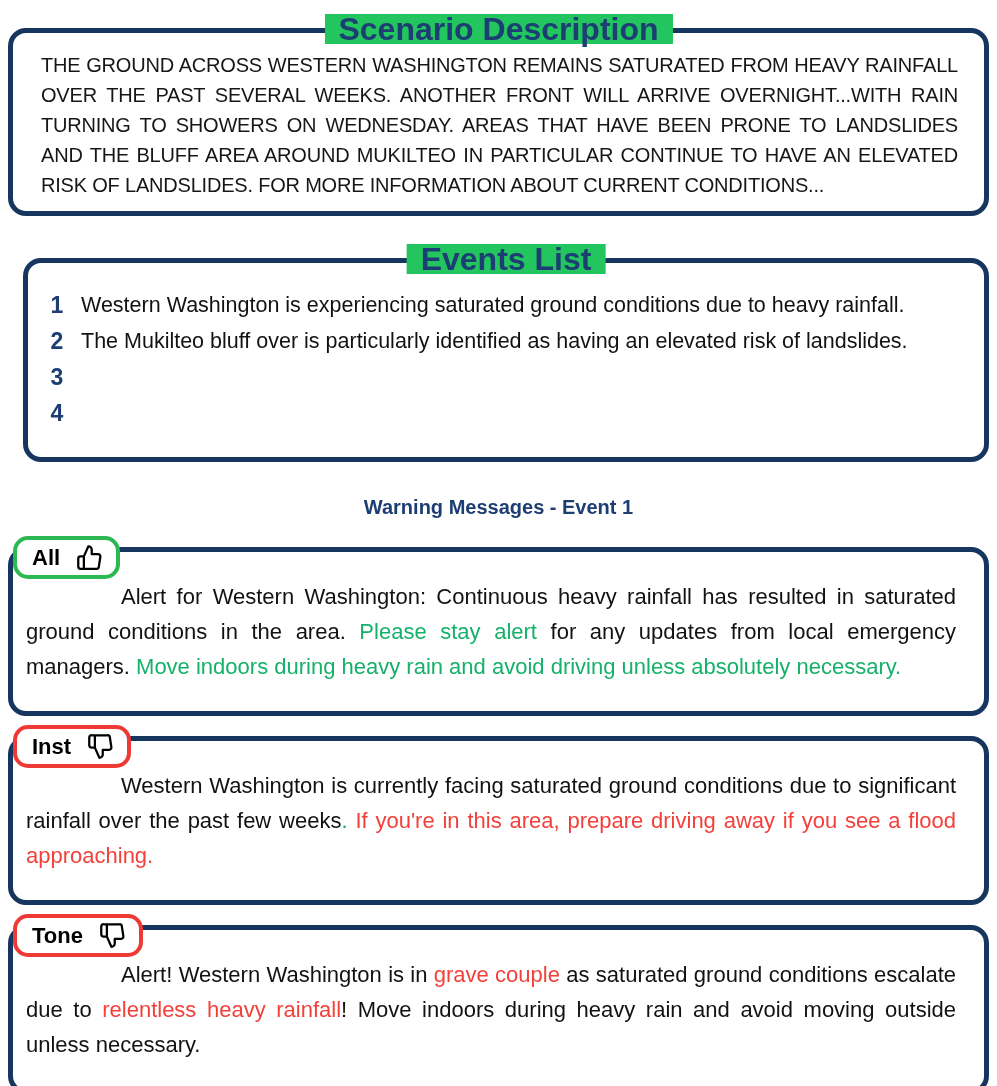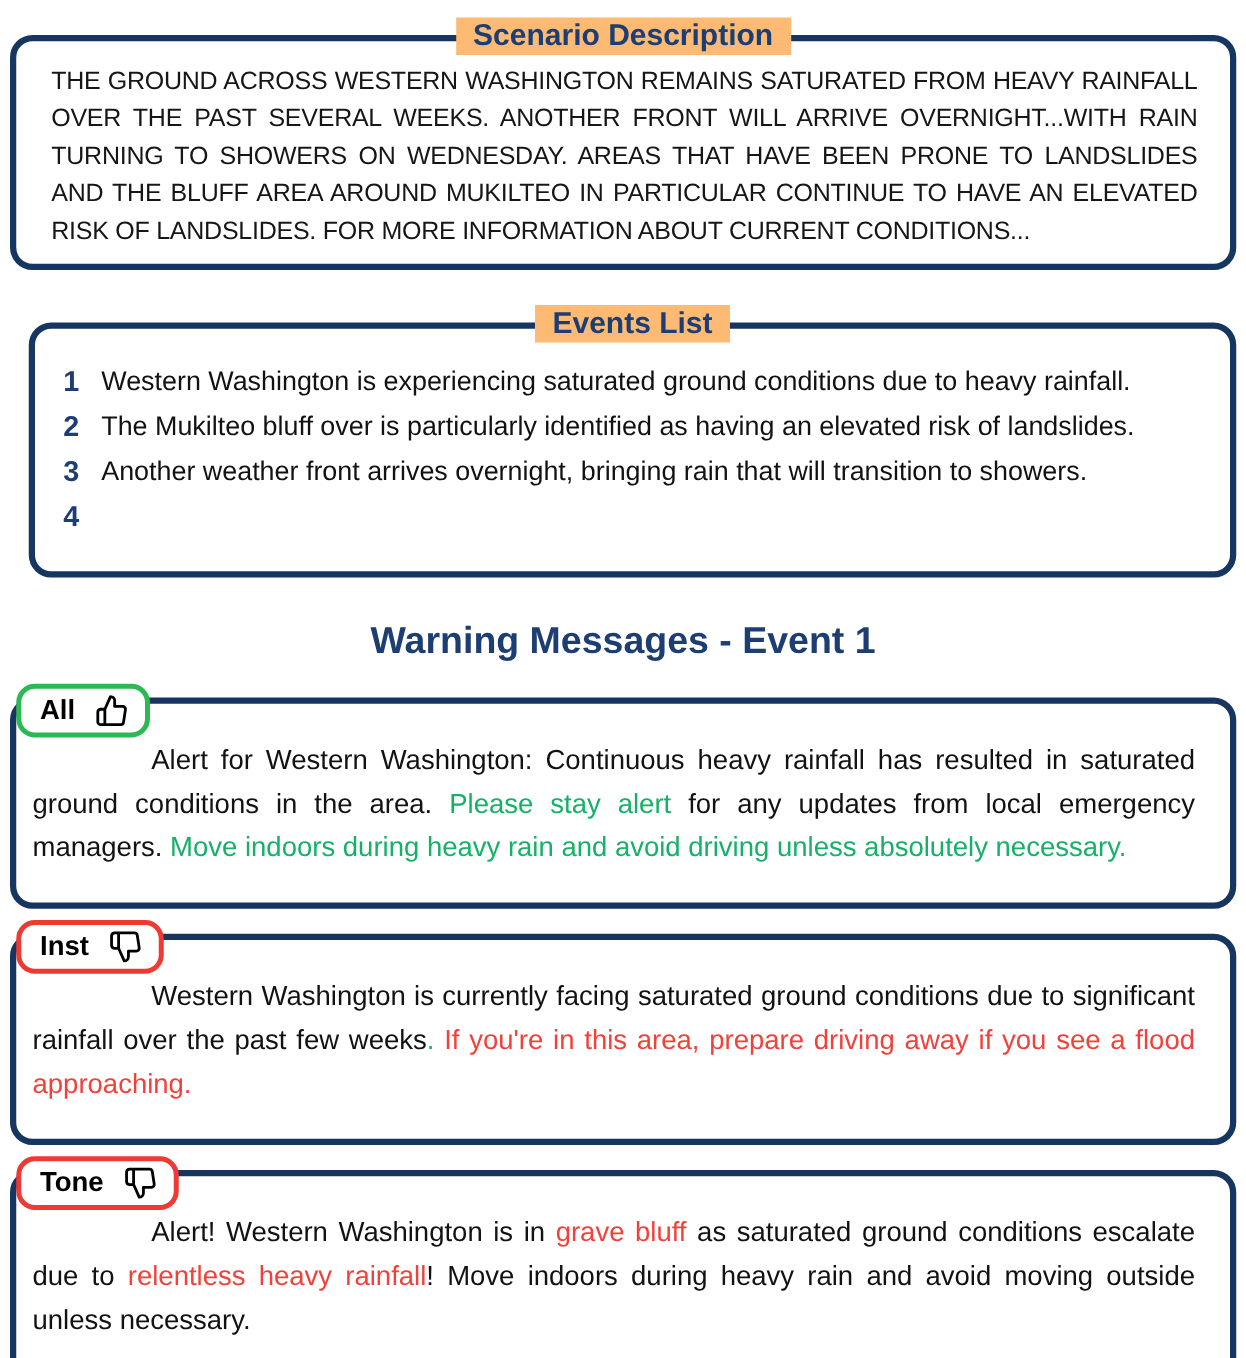--- a/index.html
+++ b/index.html
@@ -24,23 +24,23 @@
     position:relative;
     border:5px solid var(--navy);
     border-radius:18px;
     background:#fff;
   }
   .panel-title{
     position:absolute;
     top:-19px;
     left:50%;
     transform:translateX(-50%);
-    background:#fdba74;
+    background:#22c55e;
     padding:0 14px;
-    font-size:24px;
+    font-size:32px;
     font-weight:bold;
     color:var(--title-navy);
     white-space:nowrap;
     line-height:30px;
   }
   .scenario{margin-top:24px;}
   .scenario-text{
     margin:17px 26px 11px 28px;
     text-align:justify;
     font-size:20px;
@@ -67,40 +67,40 @@
     width:22px;
     text-align:center;
     color:var(--title-navy);
     font-weight:bold;
     font-size:23px;
   }
 
   
   .warn-title{
     text-align:center;
-    font-size:30px;
+    font-size:20px;
     font-weight:bold;
     color:var(--title-navy);
     margin:34px 0 28px;
   }
   .msg-panel{
     position:relative;
     border:5px solid var(--navy);
     border-radius:18px;
     background:#fff;
     margin-top:20px;
   }
   .msg-panel:first-child{margin-top:0;}
   .badge{
     position:absolute;
     top:-16px;
     left:0;
     z-index:2;
     display:flex;
-    align-items:flex-start;
+    align-items:center;
     gap:16px;
     background:#fff;
     border-radius:15px;
     padding:4px 13px 4px 15px;
     font-size:22px;
     font-weight:bold;
     color:#000;
     line-height:26px;
   }
   .badge.positive{border:4px solid var(--badge-green);}
@@ -135,21 +135,20 @@
         <li>
           <span class="num">1</span>
           <span class="ev-text">Western Washington is experiencing saturated ground conditions due to heavy rainfall.</span>
         </li>
         <li>
           <span class="num">2</span>
           <span class="ev-text">The Mukilteo bluff over is particularly identified as having an elevated risk of landslides.</span>
         </li>
         <li>
           <span class="num">3</span>
-          <span class="ev-text">Another weather front arrives overnight, bringing rain that will transition to showers.</span>
         </li>
         <li>
           <span class="num">4</span>
         </li>
       </ol>
   </section>
 
   <h2 class="warn-title">Warning Messages - Event 1</h2>
 
   <div id="messages">
@@ -177,17 +176,17 @@
       </section>
       <section class="msg-panel">
         <div class="badge negative">
           <span class="badge-label">Tone</span>
           <span class="thumb mirror">
             <svg width="27" height="27" viewBox="0 0 24 24" fill="none" stroke="#000" stroke-width="2" stroke-linecap="round" stroke-linejoin="round">
               <path d="M10 15v4a3 3 0 0 0 3 3l4-9V2H5.72a2 2 0 0 0-2 1.7l-1.38 9a2 2 0 0 0 2 2.3zm7-13h2.67A2.31 2.31 0 0 1 22 4v7a2.31 2.31 0 0 1-2.33 2H17"></path>
             </svg>
           </span>
         </div>
-        <p class="msg-text"><span class="seg-black">Alert! Western Washington is in </span><span class="seg-red">grave bluff</span><span class="seg-black"> as saturated ground conditions escalate due to </span><span class="seg-red">relentless heavy rainfall</span><span class="seg-black">! Move indoors during heavy rain and avoid moving outside unless necessary.</span></p>
+        <p class="msg-text"><span class="seg-black">Alert! Western Washington is in </span><span class="seg-red">grave couple</span><span class="seg-black"> as saturated ground conditions escalate due to </span><span class="seg-red">relentless heavy rainfall</span><span class="seg-black">! Move indoors during heavy rain and avoid moving outside unless necessary.</span></p>
       </section>
     </div>
 
 </div>
 
 </body></html>

